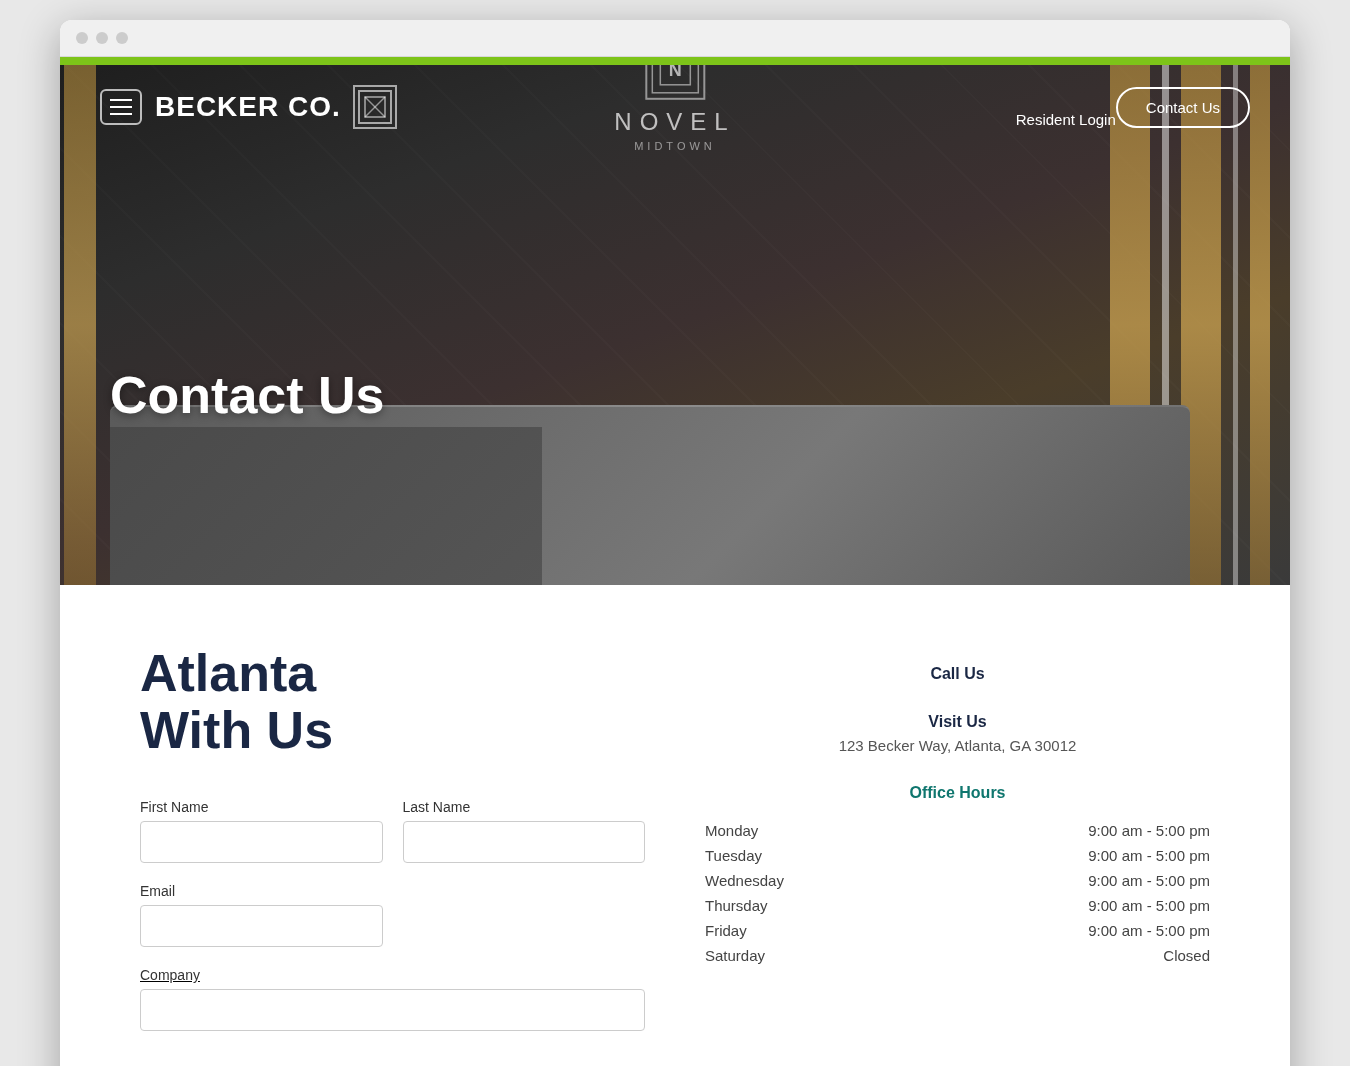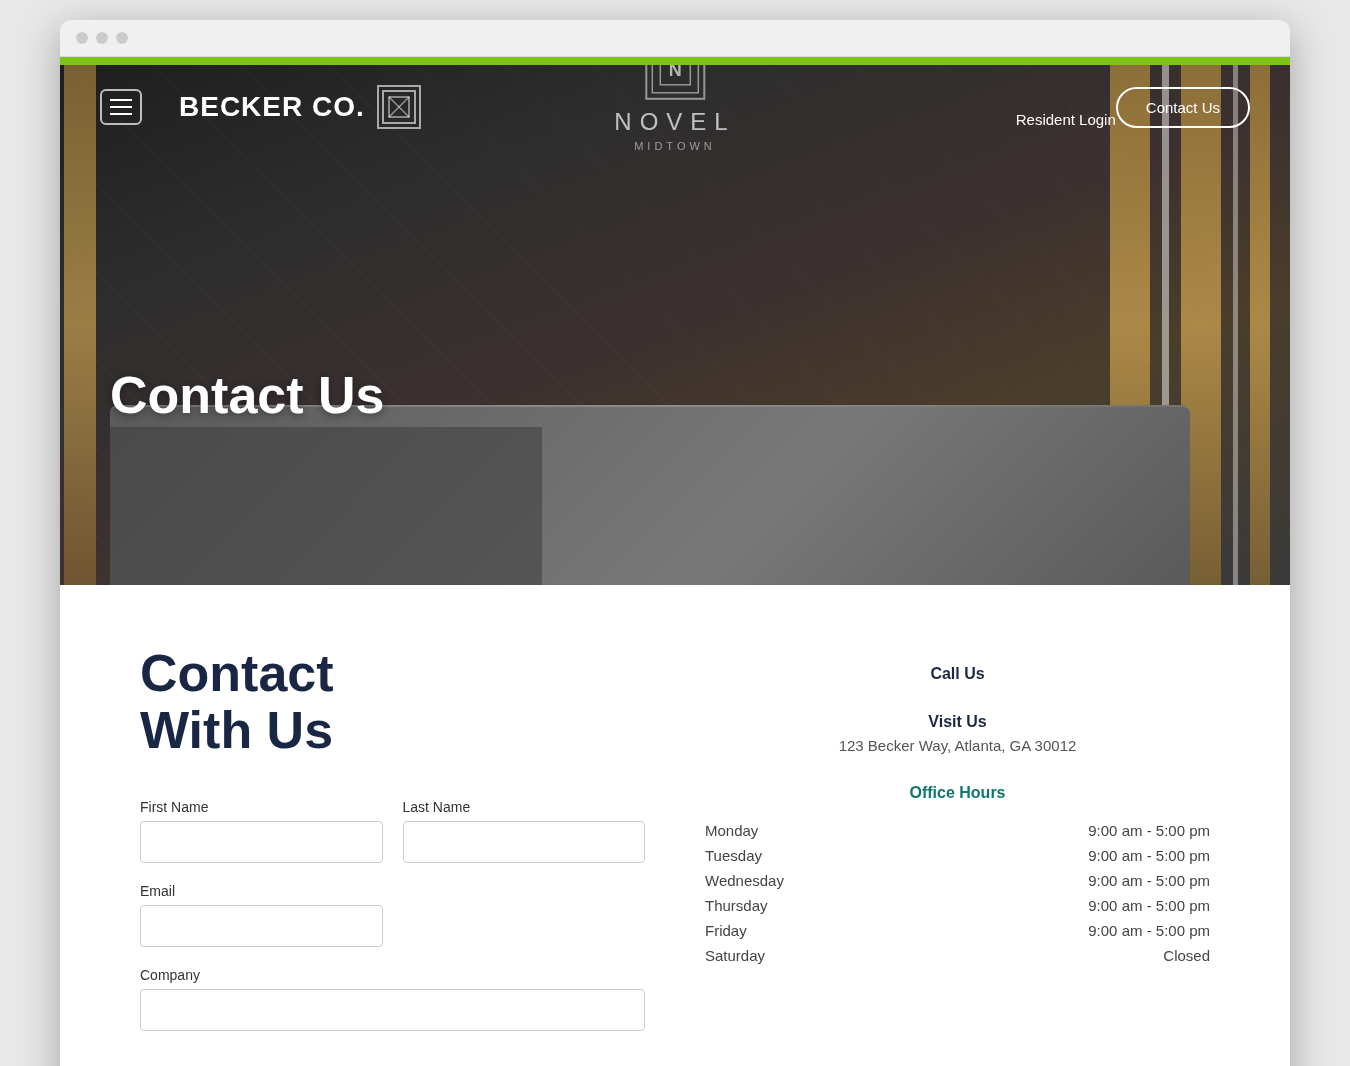--- a/index.html
+++ b/index.html
@@ -168,21 +168,21 @@
     }
 
     .nav-hamburger span {
       display: block;
       width: 22px;
       height: 2px;
       background: white;
     }
 
     .nav-logo {
-      margin-left: 37px;
+      margin-left: 13px;
       display: flex;
       align-items: center;
       gap: 12px;
     }
 
     .nav-logo-text {
       color: white;
       font-size: 28px;
       font-weight: 900;
       letter-spacing: 1px;
@@ -316,20 +316,21 @@
       height: 42px;
       width: 100%;
     }
 
     .form-full {
       margin-bottom: 20px;
     }
 
     .form-full .form-group {
       width: 100%;
+      text-decoration: underline;
     }
 
     
     .right-col {
       padding-top: 20px;
     }
 
     .contact-block {
       margin-bottom: 30px;
       text-align: center;
@@ -447,21 +448,21 @@
     </nav>
 
     <h1 class="hero-title">Contact Us</h1>
   </div>
 
   <div class="main-content">
     <div class="content-grid">
 
       <div class="left-col">
         <h2>
-          <span>Contact</span><br>
+          <span>Atlanta</span><br>
           <span>With Us</span>
         </h2>
 
         <div class="form-row">
           <div class="form-group">
             <label>First Name</label>
             <input type="text" style="">
           </div>
           <div class="form-group">
             <label>Last Name</label>

